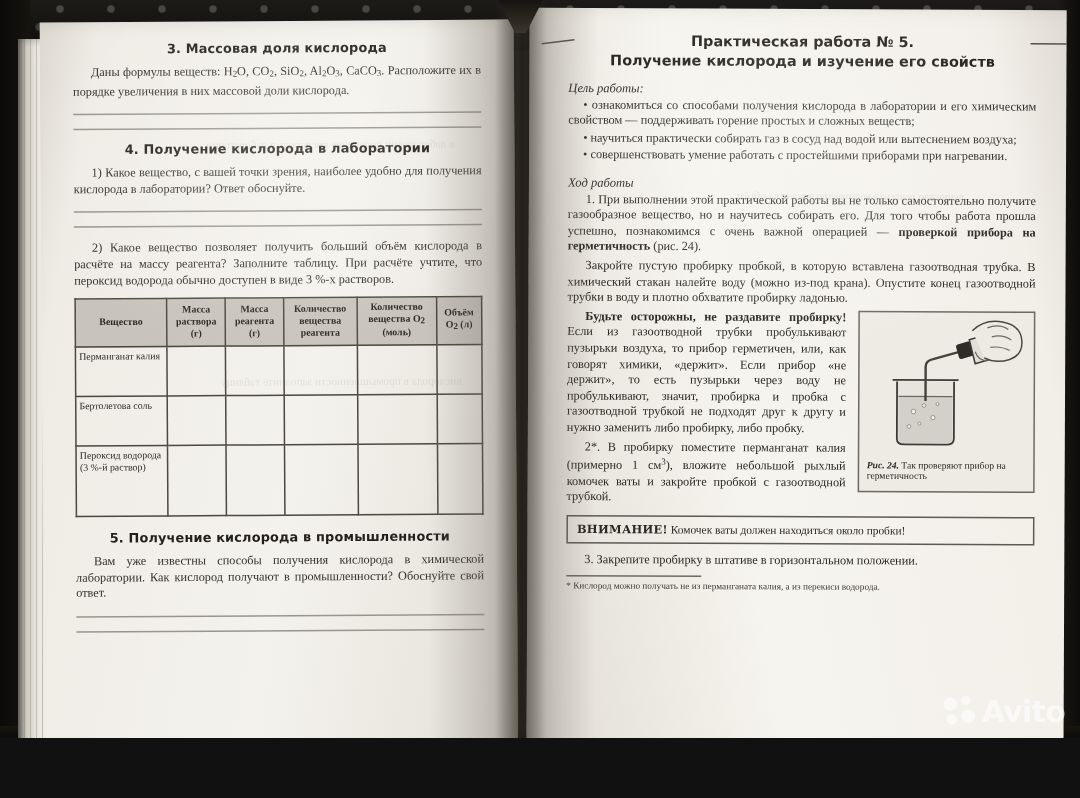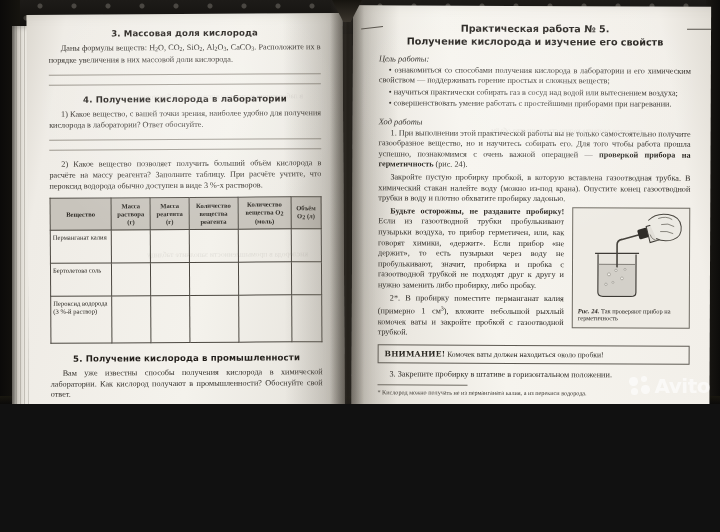--- a/index.html
+++ b/index.html
@@ -1,18 +1,18 @@
 <!DOCTYPE html>
 <html><head>
 <meta charset="utf-8">
 <style>
   html,body{margin:0;padding:0;background:#111;}
   body{width:720px;height:532px;overflow:hidden;
        font-family:"Liberation Serif", serif;}
-  #photo{position:relative;width:720px;height:404px;
+  #photo{position:relative;width:720px;height:492px;
          background:#15130f;overflow:hidden;}
 
   
   .bg-top{position:absolute;left:0;top:0;width:720px;height:34px;
      background:
        radial-gradient(circle at 6px 6px, #4a4742 2px, transparent 3px),
        radial-gradient(circle at 26px 18px, #3d3a36 2px, transparent 3px),
        radial-gradient(circle at 48px 8px, #524f49 1.6px, transparent 3px),
        radial-gradient(circle at 70px 22px, #403d39 2px, transparent 3px),
        linear-gradient(180deg,#1d1b18,#0e0d0b);

